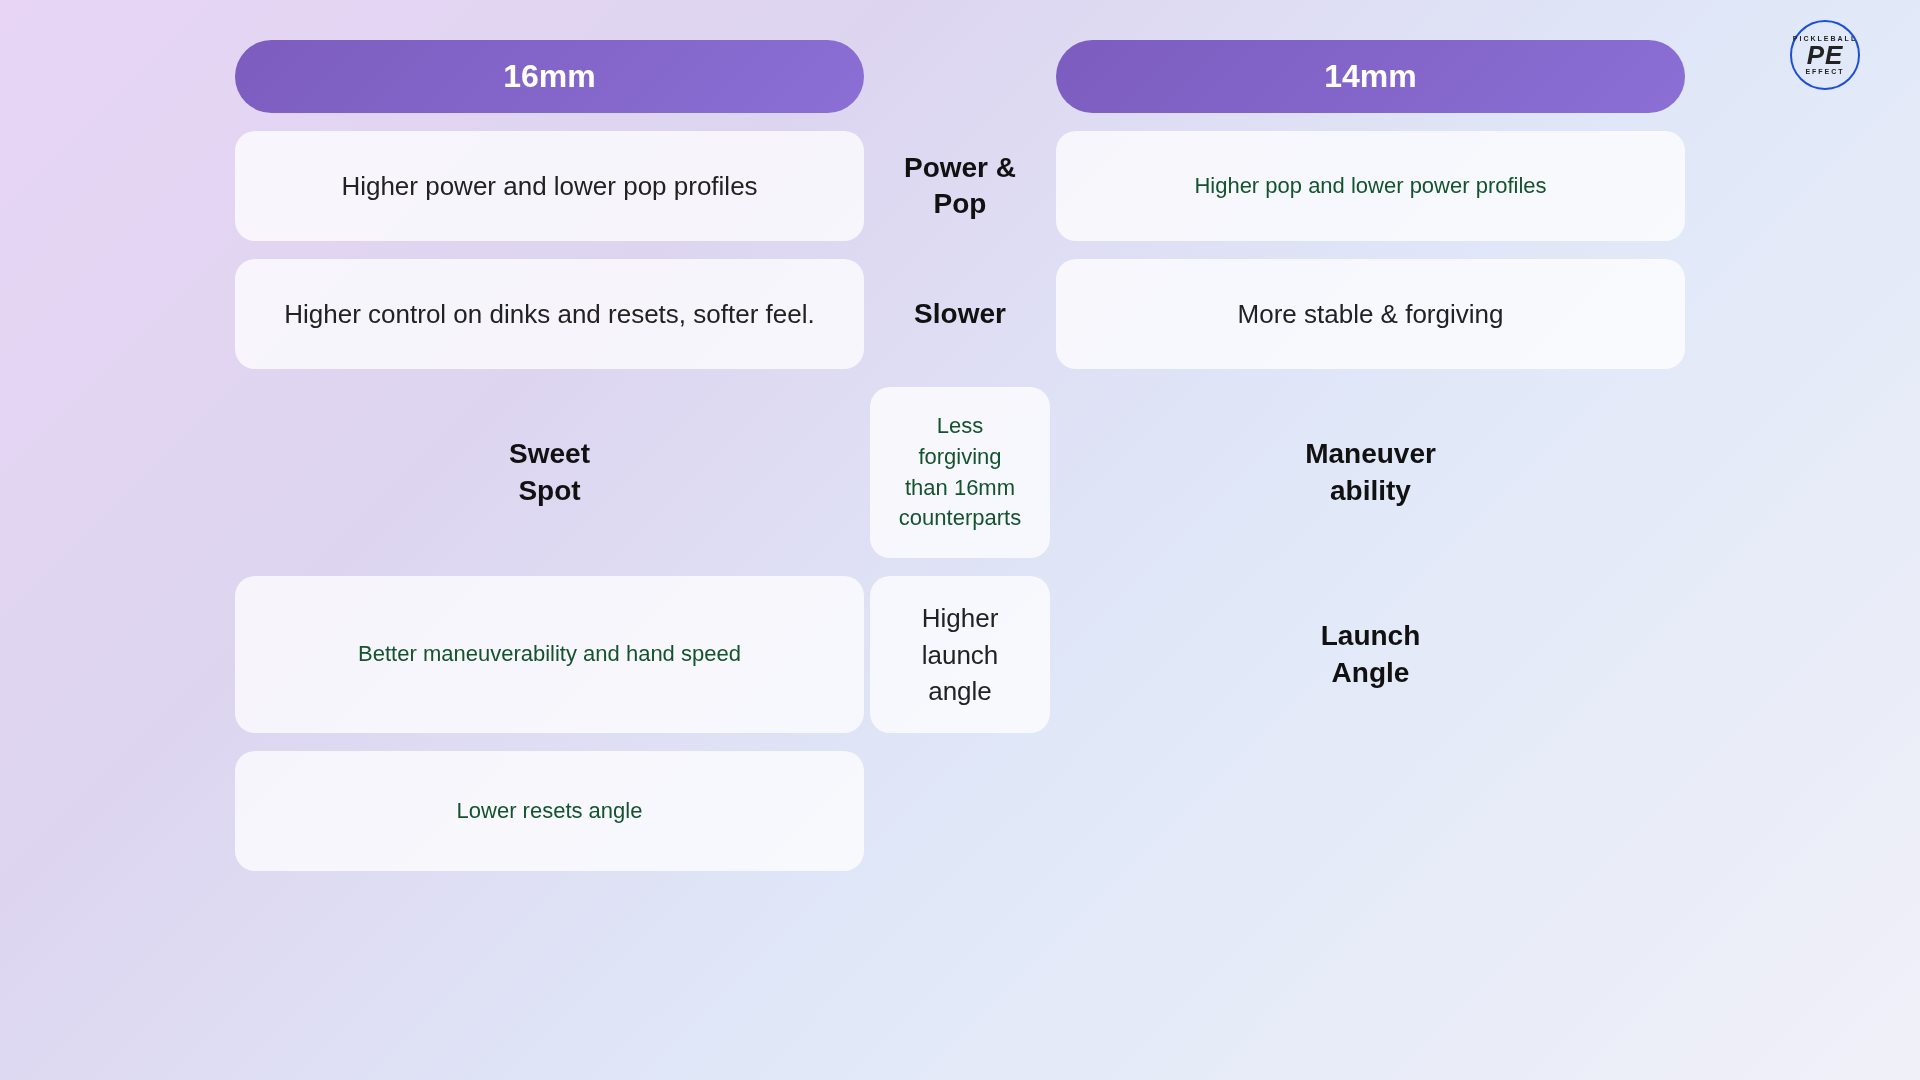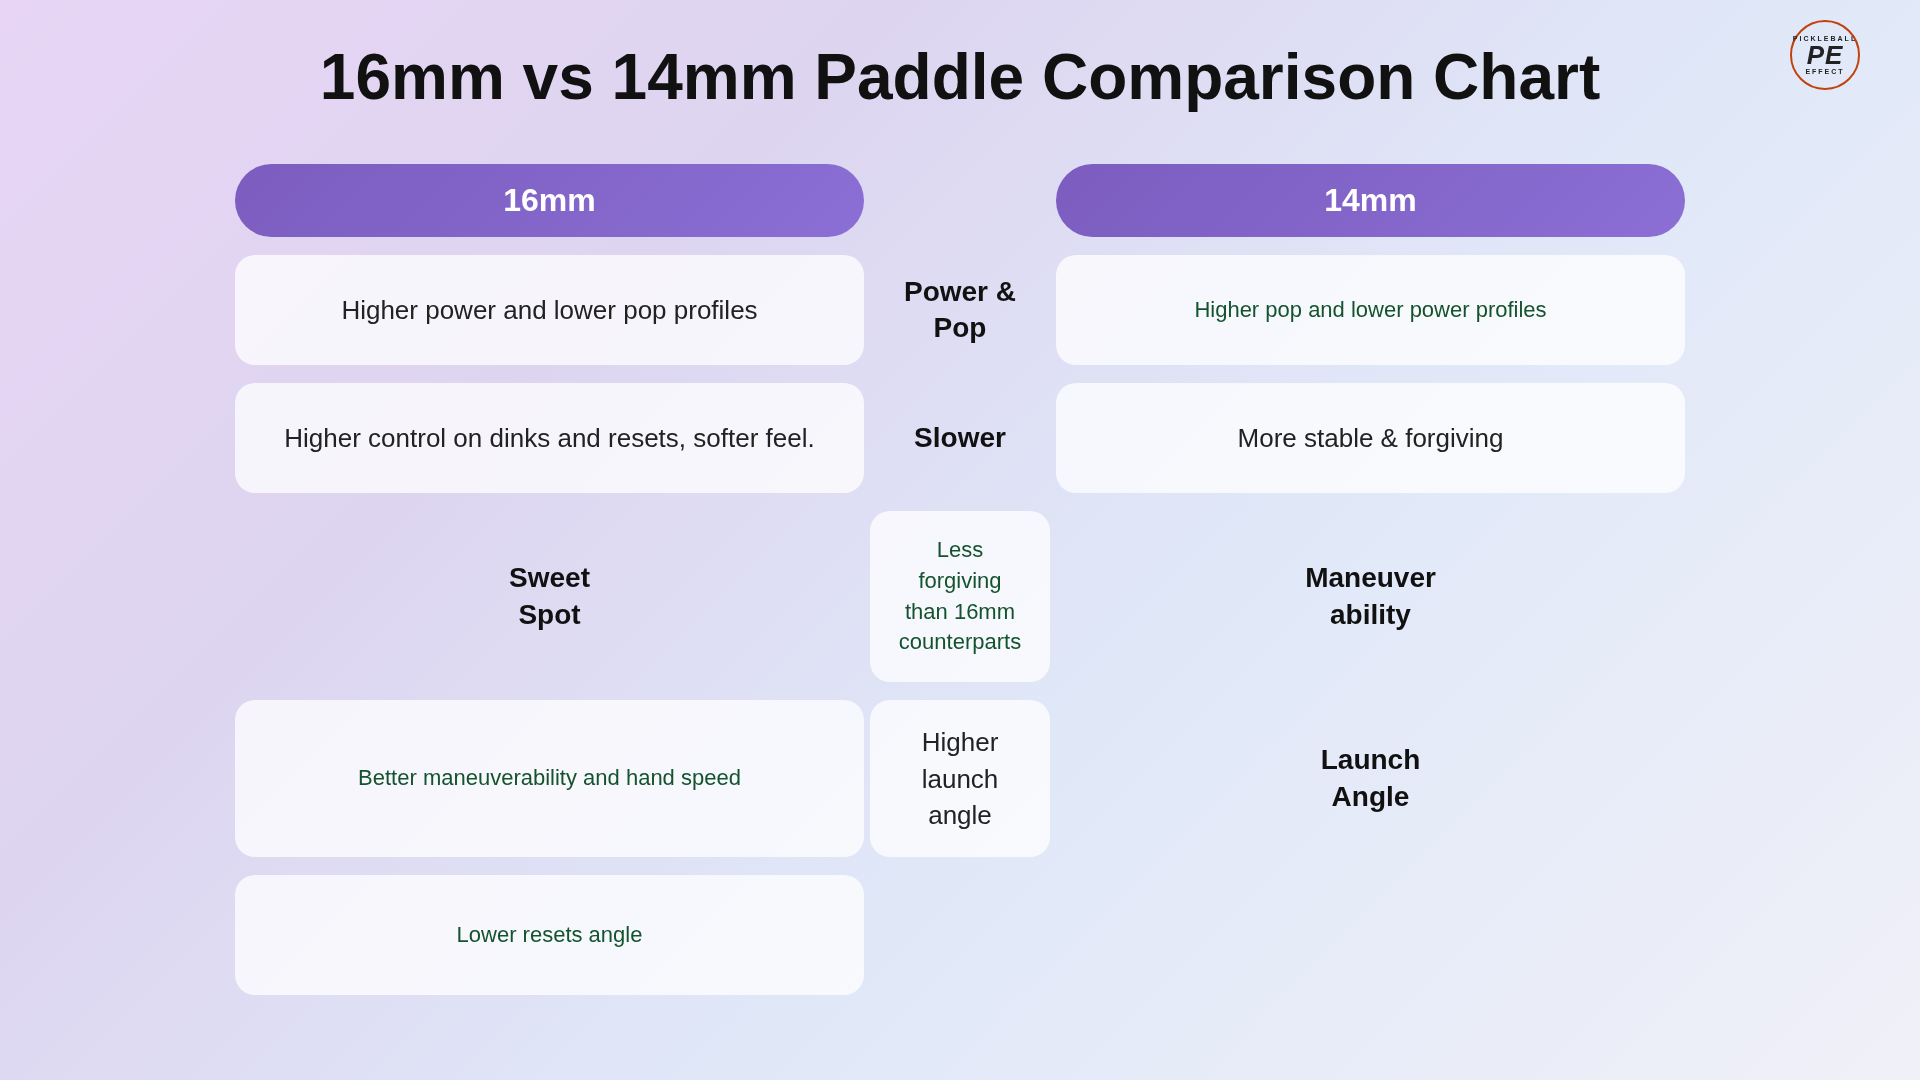--- a/index.html
+++ b/index.html
@@ -26,21 +26,21 @@
       position: relative;
     }
 
     .logo {
       position: absolute;
       top: 20px;
       right: 60px;
       width: 70px;
       height: 70px;
       border-radius: 50%;
-      border: 2px solid #c2410c;
+      border: 2px solid #1d4ed8;
       display: flex;
       align-items: center;
       justify-content: center;
       flex-direction: column;
       font-size: 9px;
       font-weight: bold;
       color: #222;
       text-align: center;
       letter-spacing: 1px;
     }
@@ -142,21 +142,20 @@
 <body>
 
 <div class="page-container">
 
   <div class="logo">
     <span class="logo-top">PICKLEBALL</span>
     <span class="logo-pe">PE</span>
     <span class="logo-bottom">EFFECT</span>
   </div>
 
-  <h1 class="title">16mm vs 14mm Paddle Comparison Chart</h1>
 
   <div class="comparison-grid">
 
     <div class="header-left">16mm</div>
     <div class="header-center"></div>
     <div class="header-right">14mm</div>
 
     <div class="cell-left">Higher power and lower pop profiles</div>
     <div class="cell-center">Power &amp;<br>Pop</div>
     <div class="cell-right">Higher pop and lower power profiles</div>

